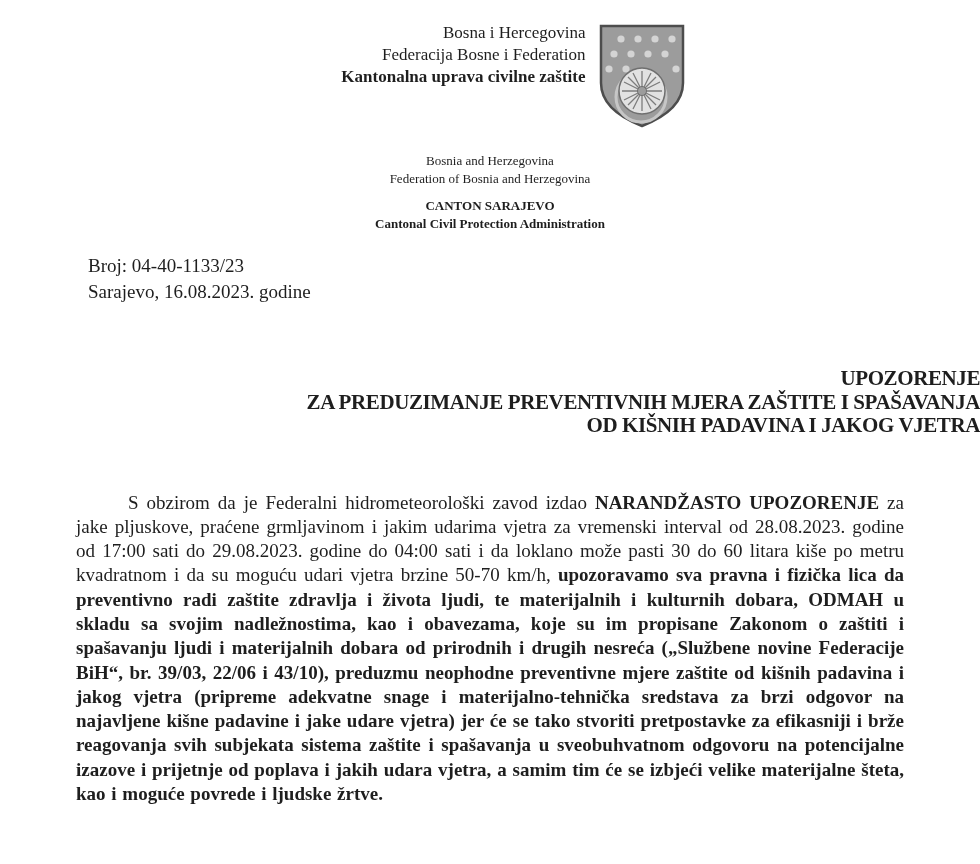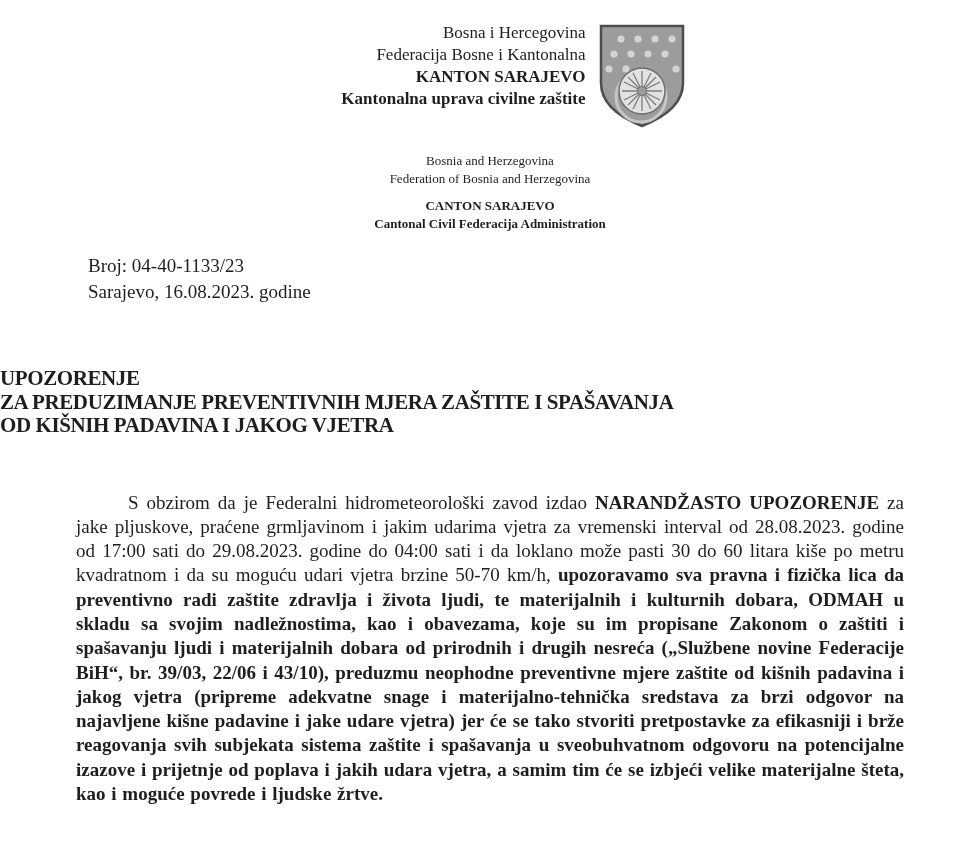--- a/index.html
+++ b/index.html
@@ -26,21 +26,21 @@
   .hdr-col .bold-line { font-weight: bold; }
   .emblem-box { width: 90px; height: 106px; flex: 0 0 auto; margin-top: 1px; }
   
   .eng-block { text-align: center; margin-top: 23px; font-size: 13px; line-height: 18px; }
   .eng-group2 { margin-top: 9px; font-weight: bold; }
   
   .reference { margin: 20px 0 0 88px; font-size: 19px; line-height: 26px; }
   
   .doc-title {
     margin-top: 62px;
-    text-align: left;
+    text-align: right;
     font-weight: bold;
     font-size: 21px;
     line-height: 23.5px;
     letter-spacing: -0.4px;
   }
   
   .doc-body {
     width: 828px;
     margin: 53px auto 8px auto;
     text-align: justify;
@@ -53,22 +53,21 @@
 </style>
 </head>
 <body>
 
 <div class="page">
 
   <div class="header-row">
 
     <div class="hdr-col hdr-left">
       <div>Bosna i Hercegovina</div>
-      <div>Federacija Bosne i Kantonalna</div>
-      <div class="bold-line">KANTON SARAJEVO</div>
+      <div>Federacija Bosne i Federation</div>
       <div class="bold-line">Kantonalna uprava civilne zaštite</div>
     </div>
 
     <div class="emblem-box">
       <svg width="90" height="106" viewBox="0 0 90 106" xmlns="http://www.w3.org/2000/svg">
 
         <path d="M4 3 L86 3 L86 60 Q86 87 45 103 Q4 87 4 60 Z" fill="#9c9c9c" stroke="#4d4d4d" stroke-width="2.5"></path>
 
         <g fill="#d4d4d4">
           <circle cx="24" cy="16" r="3.6"></circle>
@@ -103,21 +102,21 @@
     </div>
 
 
   </div>
 
   <div class="eng-block">
     <div>Bosnia and Herzegovina</div>
     <div>Federation of Bosnia and Herzegovina</div>
     <div class="eng-group2">
       <div>CANTON SARAJEVO</div>
-      <div>Cantonal Civil Federacija Administration</div>
+      <div>Cantonal Civil Protection Administration</div>
     </div>
   </div>
 
   <div class="reference">
     <div>Broj: 04-40-1133/23</div>
     <div>Sarajevo, 16.08.2023. godine</div>
   </div>
 
   <div class="doc-title">
     <div>UPOZORENJE</div>

